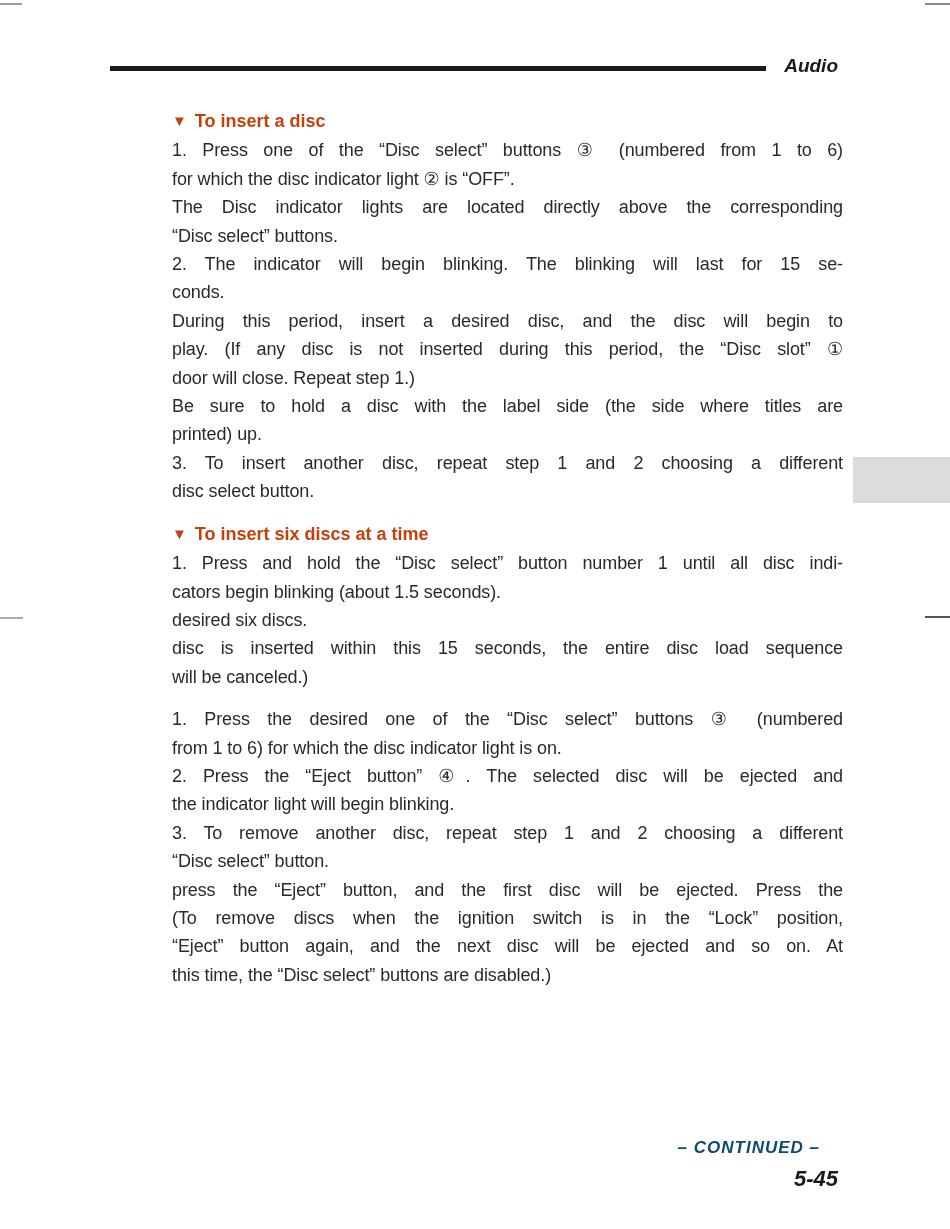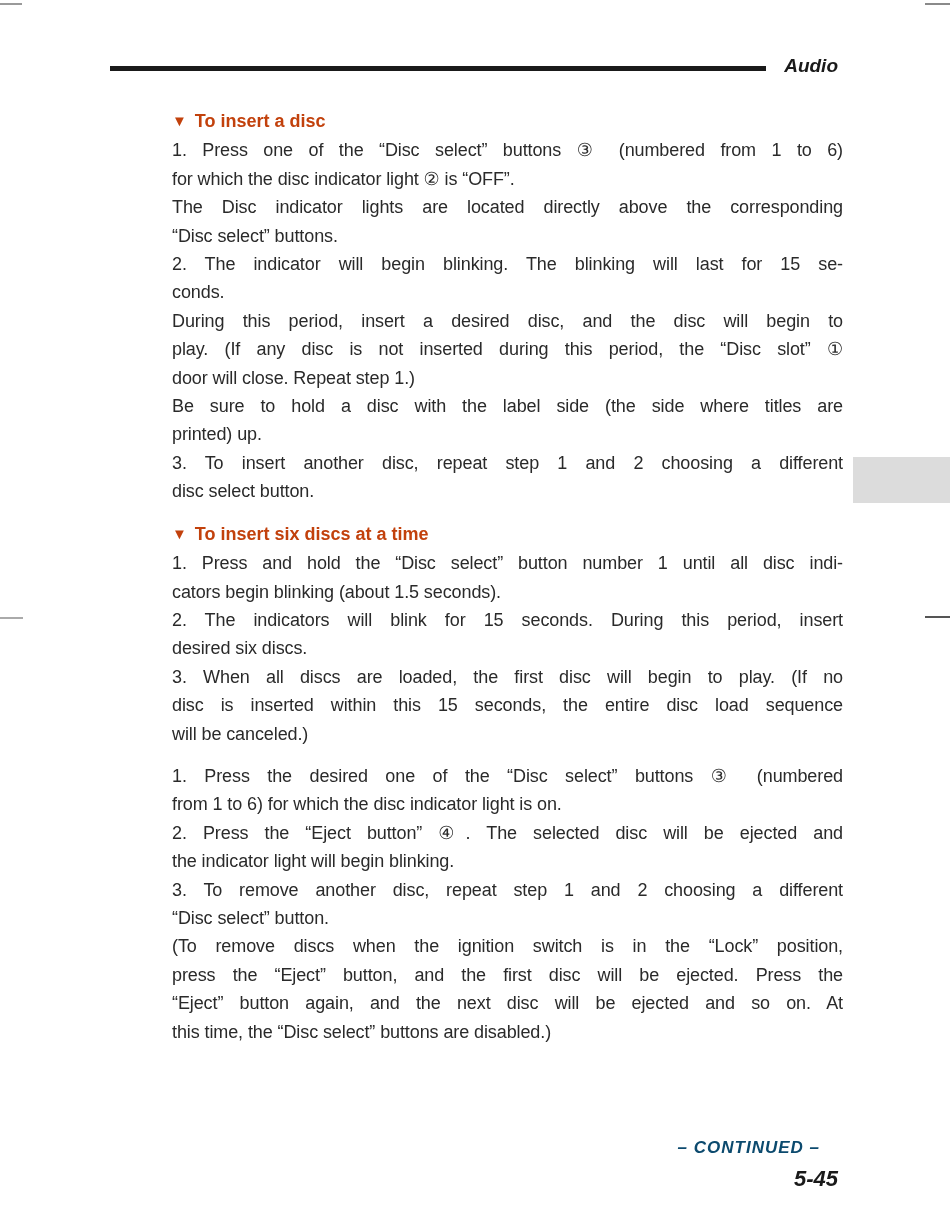--- a/index.html
+++ b/index.html
@@ -125,38 +125,36 @@
         </div>
     </section>
 
     <section class="sec">
       <div class="sec-h">
         <span class="bullet">▼</span><span>To insert six discs at a time</span>
       </div>
       <div class="lines">
           <div class="line">1. Press and hold the “Disc select” button number 1 until all disc indi-</div>
           <div class="line njust">cators begin blinking (about 1.5 seconds).</div>
-          <div class="line">2. The indicators will blink for 15 seconds. During this period, insert</div>
           <div class="line njust">desired six discs.</div>
-          <div class="line">3. When all discs are loaded, the first disc will begin to play. (If no</div>
           <div class="line">disc is inserted within this 15 seconds, the entire disc load sequence</div>
           <div class="line njust">will be canceled.)</div>
         </div>
     </section>
 
     <section class="sec">
       <div class="lines">
           <div class="line">1. Press the desired one of the “Disc select” buttons ③ (numbered</div>
           <div class="line njust">from 1 to 6) for which the disc indicator light is on.</div>
           <div class="line">2. Press the “Eject button” ④. The selected disc will be ejected and</div>
           <div class="line njust">the indicator light will begin blinking.</div>
           <div class="line">3. To remove another disc, repeat step 1 and 2 choosing a different</div>
           <div class="line njust">“Disc select” button.</div>
+          <div class="line">press the “Eject” button, and the first disc will be ejected. Press the</div>
           <div class="line">(To remove discs when the ignition switch is in the “Lock” position,</div>
-          <div class="line">press the “Eject” button, and the first disc will be ejected. Press the</div>
           <div class="line">“Eject” button again, and the next disc will be ejected and so on. At</div>
           <div class="line njust">this time, the “Disc select” buttons are disabled.)</div>
         </div>
     </section>
 
   </div>
 
   <div class="continued">– CONTINUED –</div>
   <div class="pagenum">5-45</div>
 

